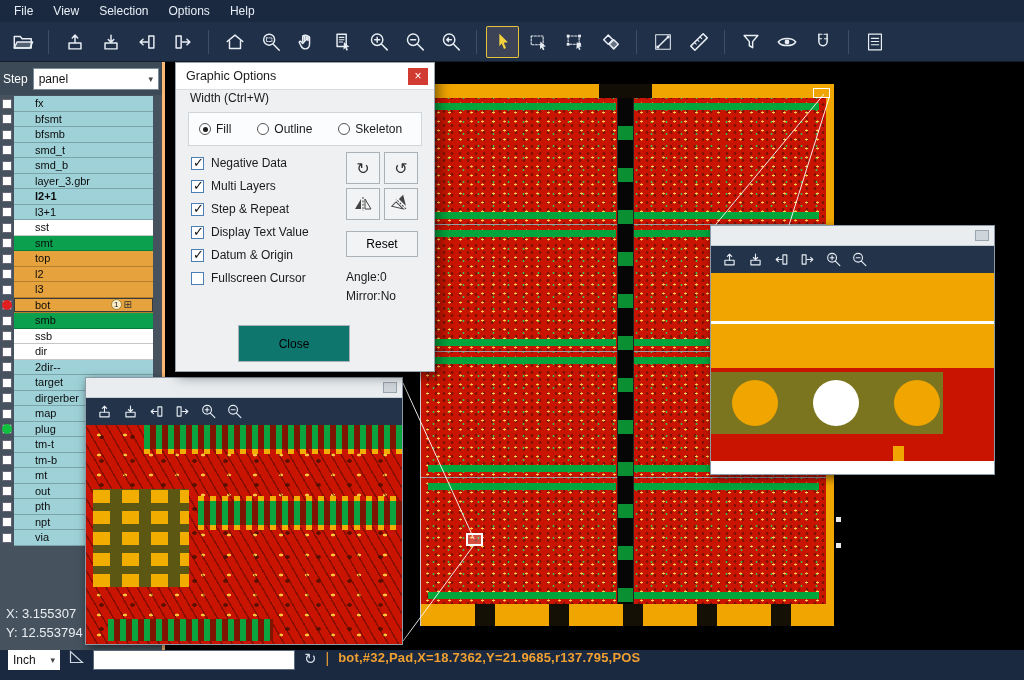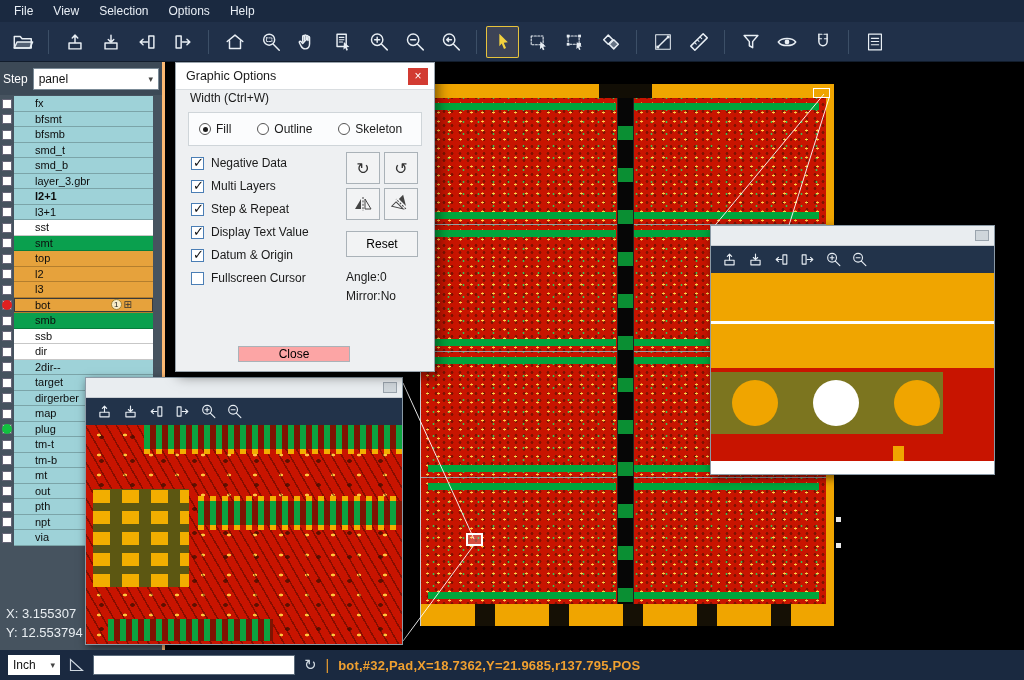--- a/index.html
+++ b/index.html
@@ -124,26 +124,26 @@
   .check{display:flex;align-items:center;gap:7px;cursor:pointer}
   .check .box{width:13px;height:13px;border:1px solid #4a7eb5;background:#fff;position:relative;flex:none}
   .check.on .box::after{content:"\2713";position:absolute;left:1px;top:-3px;font-size:13px;color:#111;font-weight:bold}
   .gd-side{position:absolute;right:0;top:-4px;width:76px}
   .sqgrid{display:grid;grid-template-columns:34px 34px;gap:4px}
   .sq{width:34px;height:32px;background:#f2f3f4;border:1px solid #aab2b8;display:flex;
       align-items:center;justify-content:center;font-size:16px;color:#333;cursor:pointer}
   .gd-reset{width:72px;height:26px;background:#f2f3f4;border:1px solid #aab2b8;font-size:12px;
             margin-top:11px;cursor:pointer}
   .gd-ang{margin-top:11px;line-height:19px}
-  .gd-closebtn{position:absolute;left:62px;bottom:9px;width:112px;height:16px;background:#fca5a5;
+  .gd-closebtn{position:absolute;left:62px;bottom:9px;width:112px;height:37px;background:#0f766e;
                border:1px solid #aab2b8;font-size:12px;cursor:pointer}
 
   
   .statusbar{position:absolute;left:0;bottom:0;right:0;height:30px;background:#1a2940;display:flex;
-             align-items:center;gap:9px;padding:0 8px;z-index:30}
+             gap:9px;padding:0 8px;z-index:30}
   .unit{width:52px;height:20px;background:#fff;display:flex;align-items:center;font-size:12px;
         padding:0 5px;color:#111;cursor:pointer}
   .sb-input{width:202px;height:20px;background:#fff;border:1px solid #5a6a7a;font-size:12px;padding:0 5px}
   .sb-refresh{color:#cfd8e0;font-size:15px}
   .sb-sep{color:#f0a030;font-size:14px}
   .sb-status{color:#f0a030;font-size:13px;font-weight:bold;letter-spacing:.2px;white-space:nowrap}
 </style>
 </head>
 <body>
 

